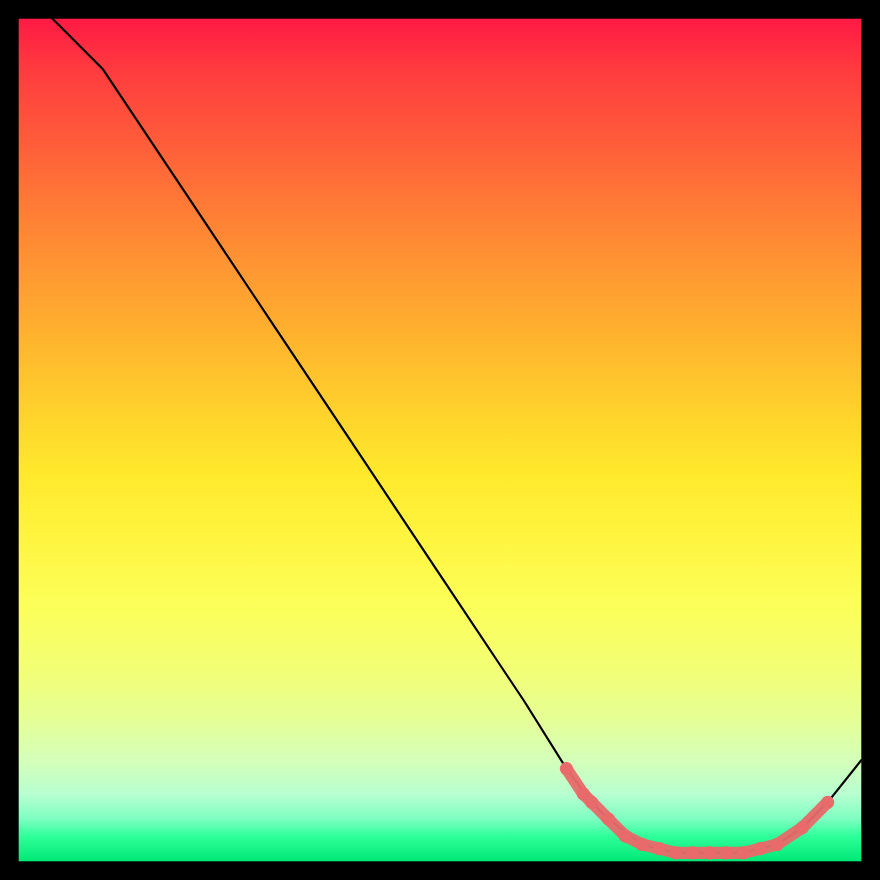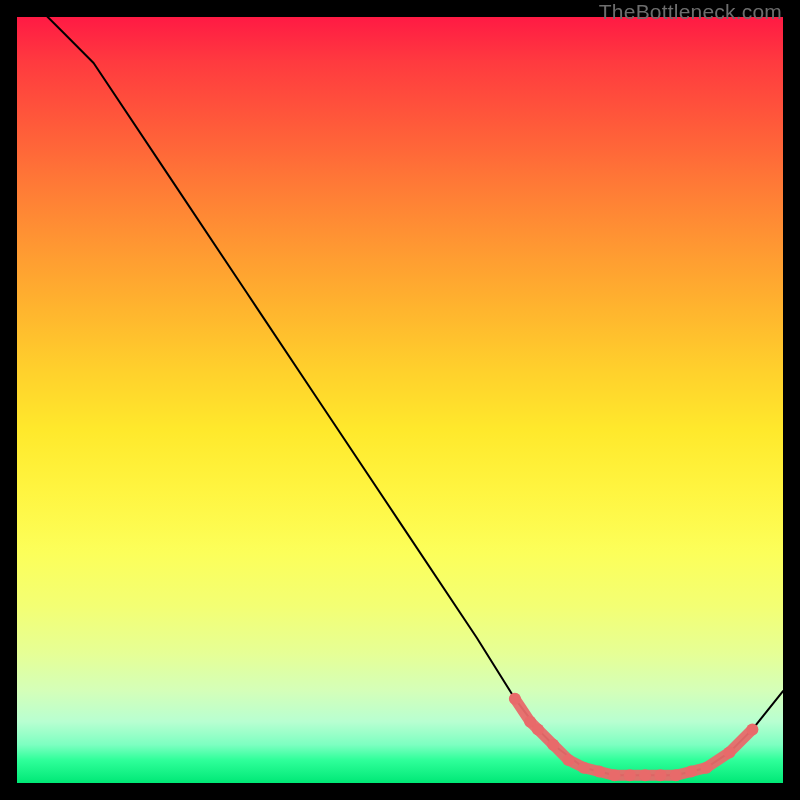--- a/index.html
+++ b/index.html
@@ -87,14 +87,13 @@
         <circle cx="628.1" cy="758.3" r="6" fill="#e86a6a"></circle>
         <circle cx="643.4" cy="758.3" r="6" fill="#e86a6a"></circle>
         <circle cx="658.8" cy="758.3" r="6" fill="#e86a6a"></circle>
         <circle cx="674.1" cy="754.5" r="6" fill="#e86a6a"></circle>
         <circle cx="689.4" cy="750.7" r="6" fill="#e86a6a"></circle>
         <circle cx="712.4" cy="735.4" r="6" fill="#e86a6a"></circle>
         <circle cx="735.4" cy="712.4" r="6" fill="#e86a6a"></circle>
       </g>
   </svg>
 
-  <div class="watermark">TheBottleneck.com</div>
 </div>
 
 </body></html>

